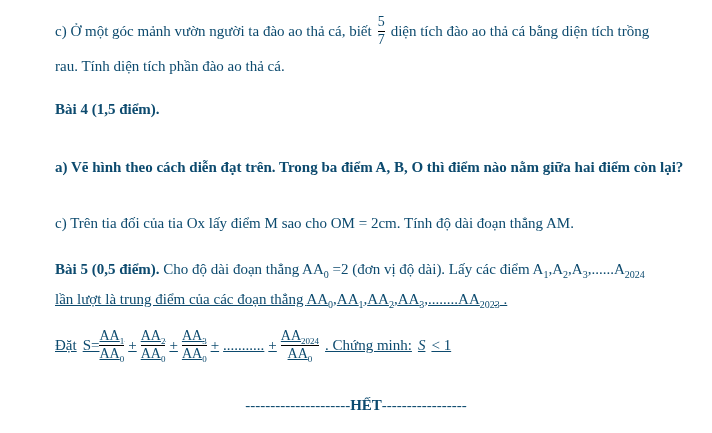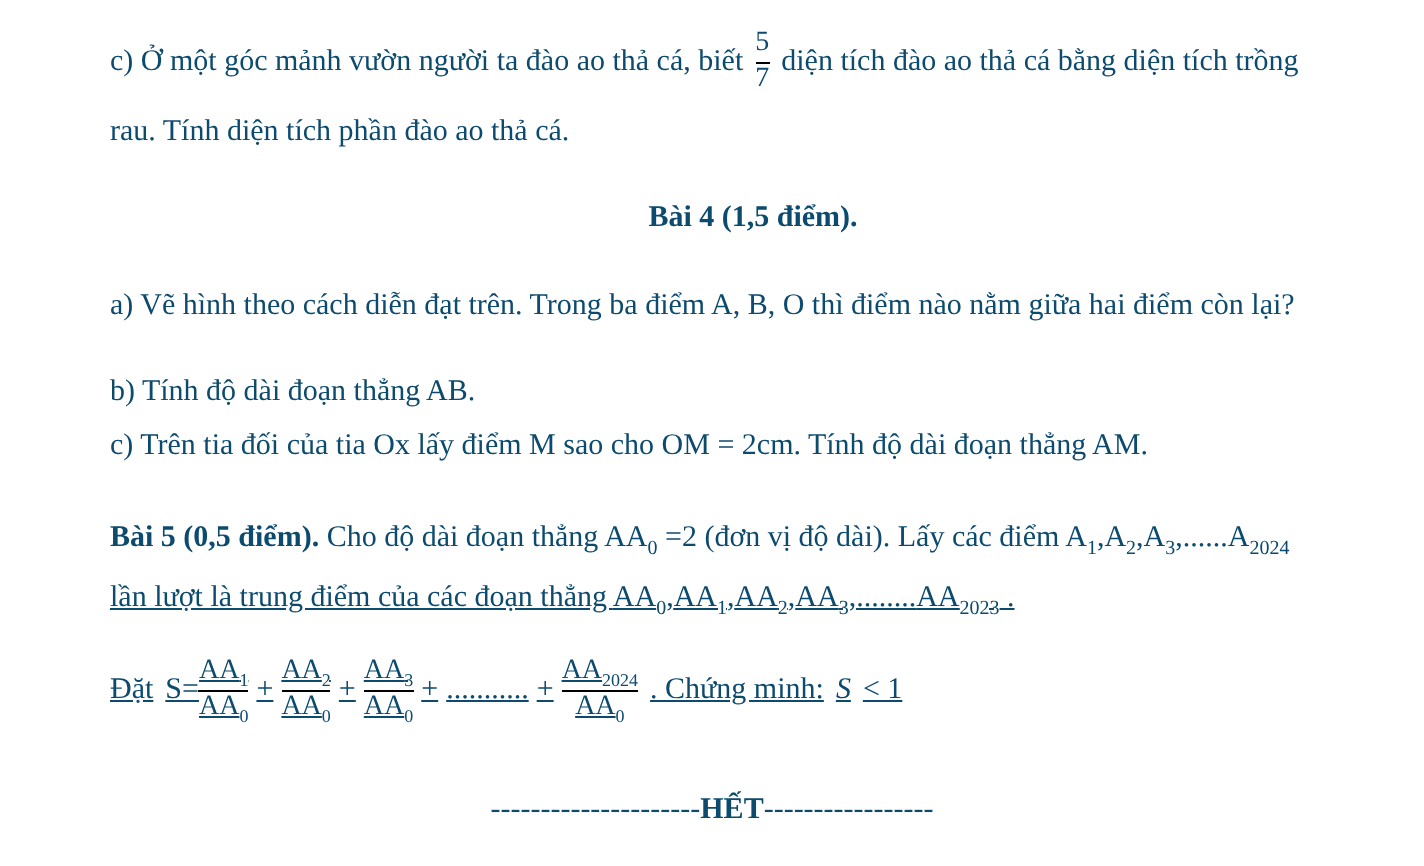--- a/index.html
+++ b/index.html
@@ -5,21 +5,21 @@
   * { margin:0; padding:0; box-sizing:border-box; }
   html,body { background:#ffffff; }
   body { font-family:"Liberation Serif", serif; }
   .page {
     position:relative; width:712px; height:433px;
     background:#ffffff; color:#000000;
     font-size:15px; overflow:hidden;
   }
   .line { position:absolute; left:55px; right:14px; white-space:nowrap; color:#0c4a6e; }
   .row { display:flex; align-items:center; }
-  .bold { font-weight:bold;text-align:center; }
+  .bold { font-weight:bold; }
   .ital { font-style:italic; }
   sub { font-size:10px; line-height:0; }
   .frac {
     display:inline-flex; flex-direction:column; align-items:stretch;
     text-align:center; line-height:1.15; vertical-align:middle; font-size:14px;
   }
   .frac .den { border-top:1px solid #000; }
   .frac sub { font-size:9px; }
   .gapL { margin-left:6px; } .gapR { margin-right:6px; }
   .fgap { margin:0 4px; }
@@ -35,22 +35,21 @@
     <span class="frac">
       <span class="num">5</span>
       <span class="den">7</span>
     </span>
     <span class="gapL">diện tích đào ao thả cá bằng diện tích trồng</span>
   </div>
 
   <div class="line" style="top:58px;">rau. Tính diện tích phần đào ao thả cá.</div>
 
   <div class="line bold" style="top:101px;">Bài 4 (1,5 điểm).</div>
-  <div class="line" style="top:145px;">a) Vẽ hình theo cách diễn đạt trên. Trong ba điểm A, B, O thì điểm nào nằm giữa hai điểm còn lại?</div>
-  <div class="line" style="top:188px;">b) Tính độ dài đoạn thẳng AB.</div>
+  <div class="line" style="top:159px;font-weight:bold;">a) Vẽ hình theo cách diễn đạt trên. Trong ba điểm A, B, O thì điểm nào nằm giữa hai điểm còn lại?</div>
   <div class="line" style="top:215px;">c) Trên tia đối của tia Ox lấy điểm M sao cho OM = 2cm. Tính độ dài đoạn thẳng AM.</div>
 
   <div class="line" style="top:261px;">
     <span class="bold">Bài 5 (0,5 điểm).</span><span> Cho độ dài đoạn thẳng </span><span>AA</span><sub>0</sub><span> =2 (đơn vị độ dài). Lấy các điểm </span><span>A</span><sub>1</sub><span>,</span><span>A</span><sub>2</sub><span>,</span><span>A</span><sub>3</sub><span>,......</span><span>A</span><sub>2024</sub>
   </div>
 
   <div class="line" style="top:291px;text-decoration:underline;">
     <span>lần lượt là trung điểm của các đoạn thẳng </span><span>AA</span><sub>0</sub><span>,</span><span>AA</span><sub>1</sub><span>,</span><span>AA</span><sub>2</sub><span>,</span><span>AA</span><sub>3</sub><span>,........</span><span>AA</span><sub>2023</sub><span> .</span>
   </div>
 

